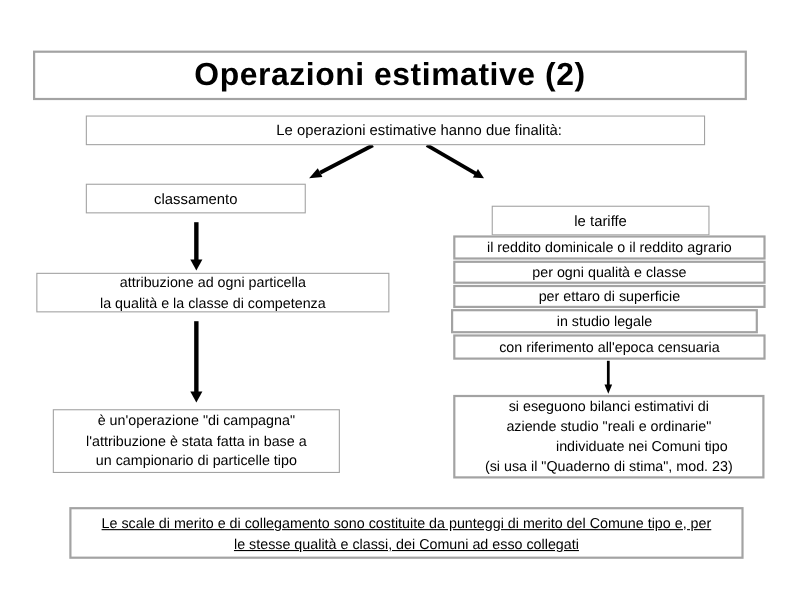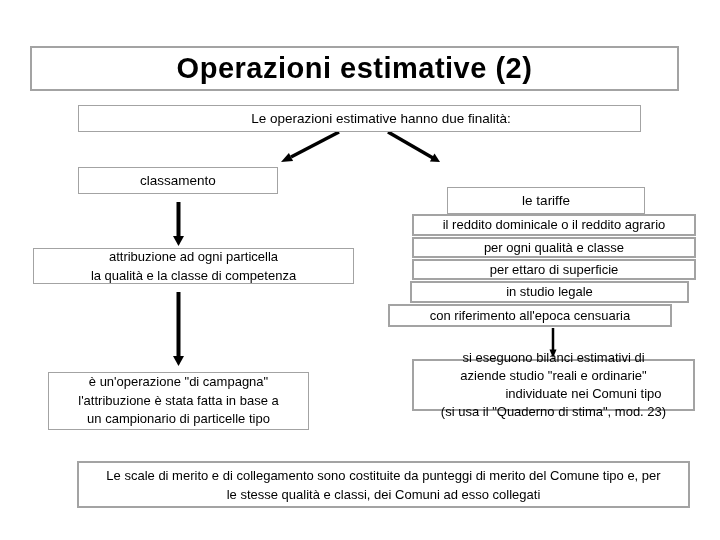--- a/index.html
+++ b/index.html
@@ -40,25 +40,25 @@
     letter-spacing: 0.5px;
     line-height: 1;
   }
   .intro-box   { left: 78px;  top: 105px; width: 563px; height: 27px; font-size: 13.5px; padding-left: 43px; }
   .classamento { left: 78px;  top: 167px; width: 200px; height: 27px; font-size: 13.5px; }
   .tariffe     { left: 447px; top: 167px; width: 198px; height: 27px; font-size: 13.5px; margin-top: 20px; }
   .stack-1 { left: 412px; top: 214px; width: 284px; height: 22px; }
   .stack-2 { left: 412px; top: 237px; width: 284px; height: 21px; }
   .stack-3 { left: 412px; top: 259px; width: 284px; height: 21px; }
   .stack-4 { left: 410px; top: 281px; width: 279px; height: 22px; }
-  .stack-5 { left: 388px; top: 304px; width: 284px; height: 23px; }
+  .stack-5 { left: 412px; top: 304px; width: 284px; height: 23px; }
   .attribuzione { left: 33px;  top: 248px; width: 321px; height: 36px; line-height: 19px; }
   .campagna     { left: 48px;  top: 372px; width: 261px; height: 58px; line-height: 18.5px; }
-  .bilanci      { left: 412px; top: 359px; width: 283px; height: 52px; line-height: 18px; }
-  .footer-box   { left: 77px;  top: 461px; width: 613px; height: 47px; line-height: 19px; }
+  .bilanci      { left: 412px; top: 359px; width: 283px; height: 76px; line-height: 18px; }
+  .footer-box   { left: 63px;  top: 461px; width: 613px; height: 47px; line-height: 19px; text-decoration: underline; }
   .shift-r { position: relative; left: 30px; }
   #arrows {
     position: absolute;
     left: 0; top: 0;
     width: 720px; height: 540px;
     pointer-events: none;
   }
   #arrows line { stroke: #000000; }
   #arrows polygon { fill: #000000; stroke: none; }
 </style>

